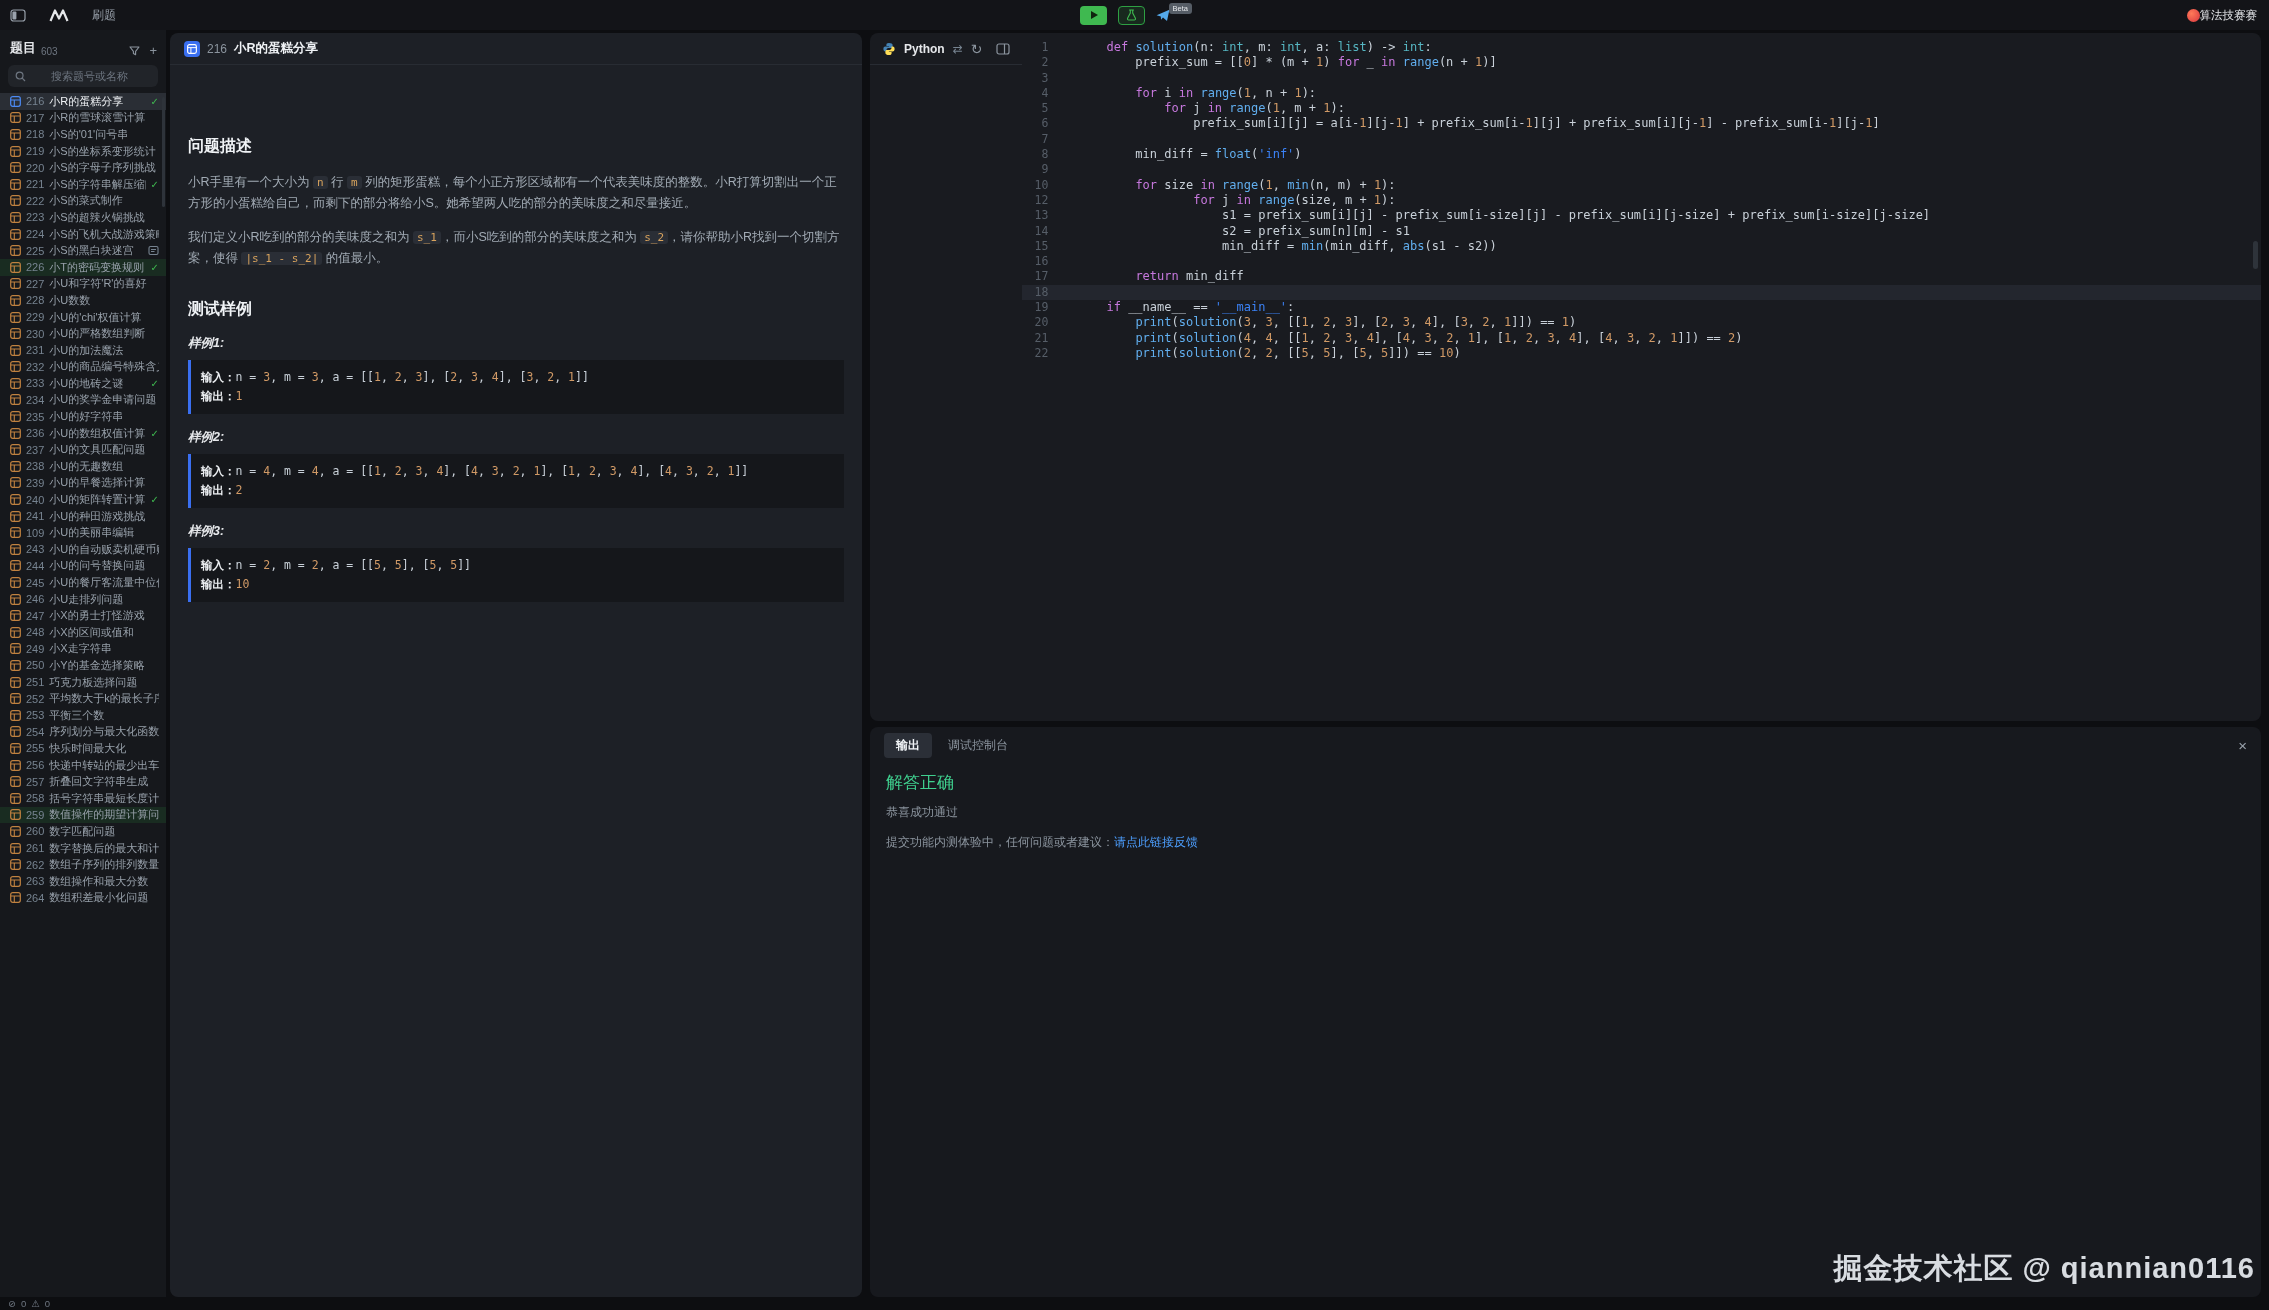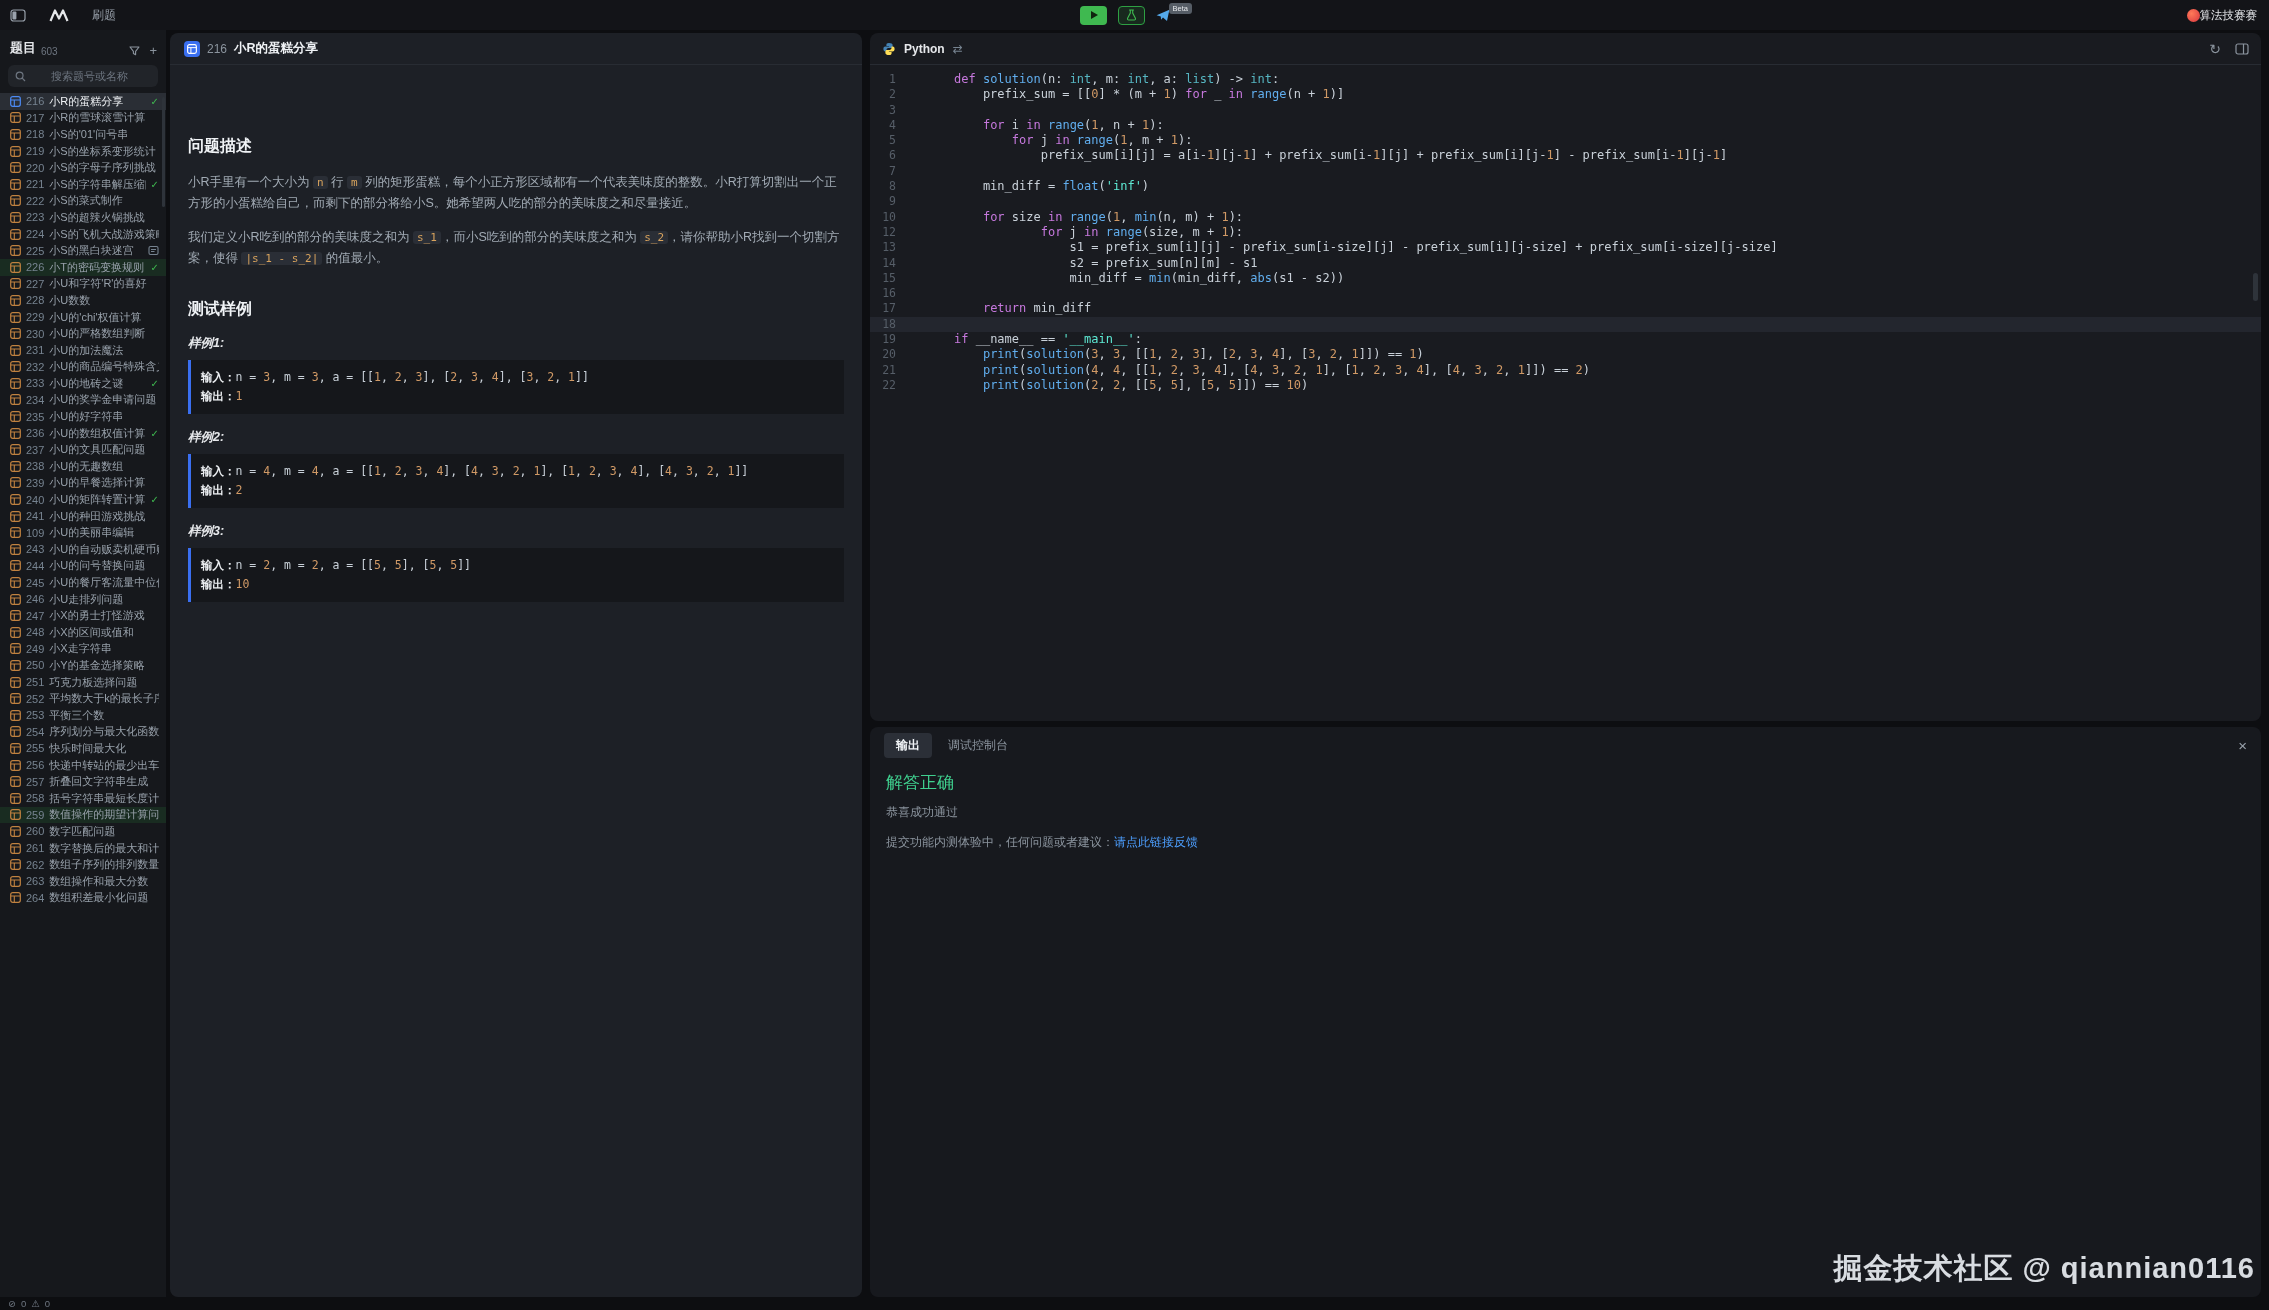--- a/index.html
+++ b/index.html
@@ -55,35 +55,35 @@
   .para{font-size:12.5px;line-height:20px;color:#a2abb5;margin-bottom:14px;max-width:658px;}
   .icode{font-family:"DejaVu Sans Mono","Liberation Mono",monospace;font-size:11px;background:#2a2e36;color:#d8a35d;padding:0 4px;border-radius:3px;}
   #examples-heading{margin-top:30px;}
   .ex-label{font-size:12.5px;font-style:italic;font-weight:bold;color:#e6e8eb;margin:15px 0 8px;}
   .ex-block{background:#15171b;border-left:3px solid #3a6ff0;padding:7px 10px;max-width:658px;font-family:"DejaVu Sans Mono","Liberation Mono",monospace;font-size:11.5px;line-height:17px;color:#c9d1d9;}
   .ex-line{margin:2px 0;white-space:pre-wrap;}
   .ex-lbl{color:#eceff2;font-weight:bold;}
   .num{color:#d19a66;}
 
   
-  #editor{position:absolute;left:870px;top:33px;width:1391px;height:688px;background:#191b20;border-radius:8px;overflow:hidden;display:flex;flex-direction:column;}
+  #editor{position:absolute;left:870px;top:33px;width:1391px;height:688px;background:#191b20;border-radius:8px;overflow:hidden;display:flex;flex-direction:row;}
   .ed-header{height:32px;flex:none;display:flex;align-items:center;padding:0 12px;border-bottom:1px solid #282c33;gap:8px;}
   .ed-lang{color:#e6e8eb;font-size:12px;font-weight:600;}
   .ed-swap{color:#768390;font-size:12px;cursor:pointer;}
   .ed-actions{margin-left:auto;display:flex;align-items:center;gap:14px;color:#8b949e;}
   .ed-refresh{font-size:14px;cursor:pointer;}
   #code{flex:1;padding-top:7px;font-family:"DejaVu Sans Mono","Liberation Mono",monospace;font-size:12px;position:relative;}
   .cline{display:flex;height:15.3px;line-height:15.3px;}
   .cline.active{background:#23262e;}
   .lnum{width:48px;flex:none;text-align:right;padding-right:22px;color:#565e68;font-size:11.5px;}
   .lcode{flex:1;color:#c9d1d9;white-space:pre;margin-left:36px;}
   .kw{color:#c678dd;}
   .fn{color:#61aeee;}
   .typ{color:#56b6c2;}
-  .str{color:#5eead4;}
+  .str{color:#3b82f6;}
   .ed-thumb{position:absolute;right:3px;top:208px;width:5px;height:28px;background:#2e333a;border-radius:3px;}
 
   
   #output{position:absolute;left:870px;top:727px;width:1391px;height:570px;background:#17191e;border-radius:8px;}
   .out-header{height:36px;display:flex;align-items:center;padding:0 14px;gap:16px;}
   .out-tab{font-size:12px;cursor:pointer;}
   .out-tab.active{background:#2b2f37;color:#f0f3f6;padding:4px 12px;border-radius:4px;font-weight:600;}
   .out-tab.inactive{color:#8b949e;}
   .out-close{margin-left:auto;color:#9aa2ac;font-size:15px;cursor:pointer;line-height:1;}
   .out-body{padding:8px 16px;}

